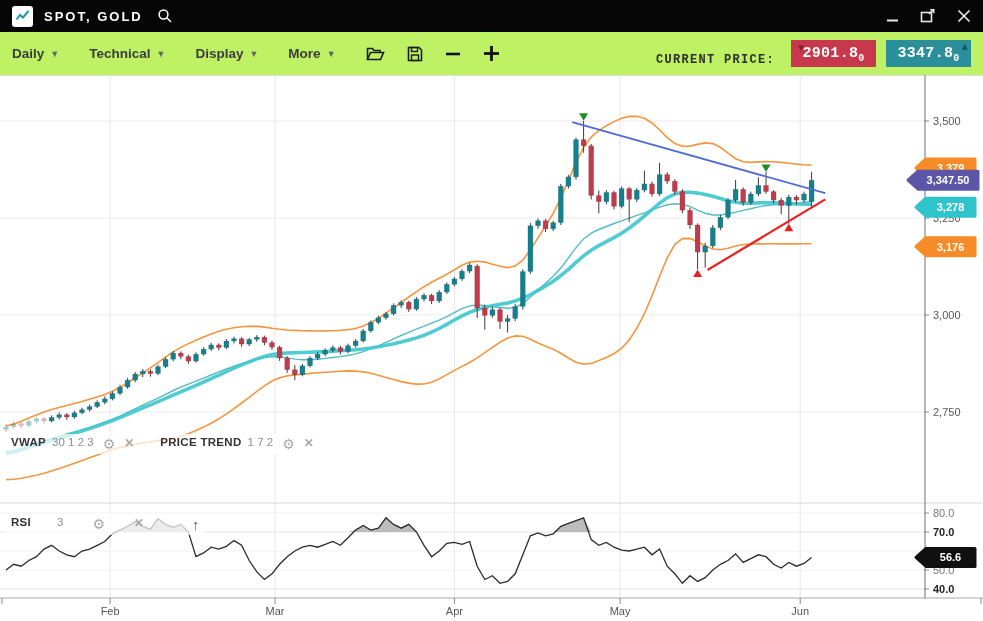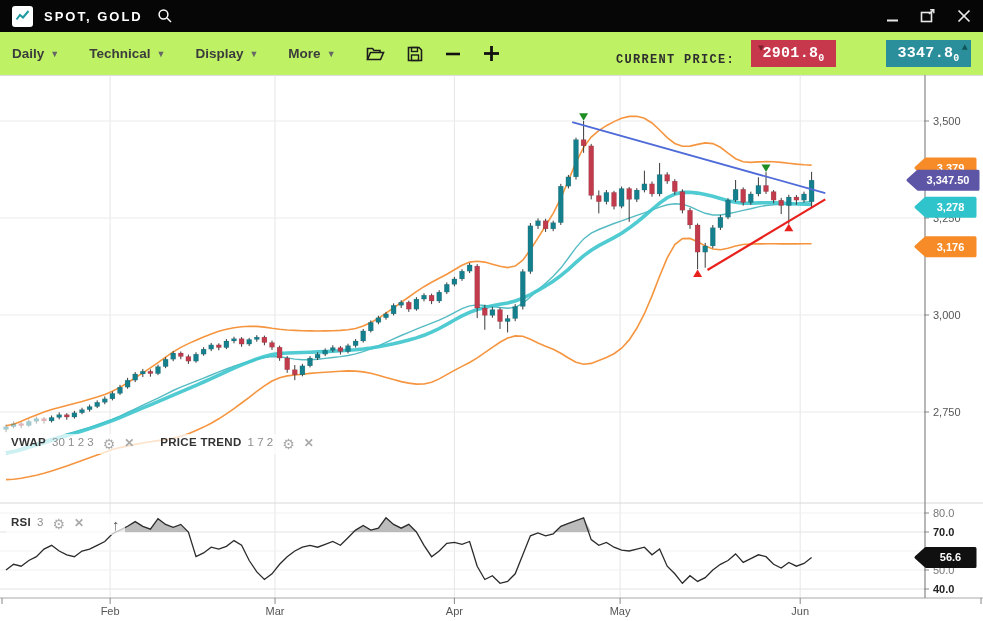--- a/index.html
+++ b/index.html
@@ -122,21 +122,21 @@
           <line x1="8.5" y1="1" x2="8.5" y2="16" stroke="#111" stroke-width="2.8"></line>
         </svg>
     </span>
     <div class="pricebox">
       <span class="cp-label">CURRENT PRICE:</span>
       <span class="quote bid" id="bid-quote" style="background: rgb(200, 56, 76);">
         <span class="tick-arrow" id="bid-arrow" style="color: rgb(125, 31, 45);">▼</span>
         <span>2901.8</span>
           <span class="sub">0</span>
       </span>
-      <span class="quote ask" id="ask-quote" style="background: rgb(43, 143, 155); margin-left: 40px;">
+      <span class="quote ask" id="ask-quote" style="background: rgb(43, 143, 155);">
         <span>3347.8</span>
           <span class="sub">0</span>
         <span class="tick-arrow" id="ask-arrow" style="color: rgb(14, 86, 90);">▲</span>
       </span>
     </div>
   </div>
 
   <svg id="chart" class="chart-svg" width="983" height="546">
       <g>
         <line x1="0" y1="0.5" x2="983" y2="0.5" stroke="#ddd" stroke-width="1"></line>
@@ -664,21 +664,21 @@
       <span class="lx">✕</span>
     </span>
     <span class="grp">
       <span class="lname">PRICE TREND</span>
       <span class="lparams">1 7 2</span>
       <span class="gear">⚙</span>
       <span class="lx">✕</span>
     </span>
   </div>
   <div class="legend legend-rsi">
-    <span class="grp" style="margin-right:0;">
+    <span class="grp" style="margin-right:0;gap:20px;">
       <span class="lname">RSI</span>
       <span class="lparams">3</span>
       <span class="gear">⚙</span>
       <span class="lx">✕</span>
       <span class="pane-up">↑</span>
     </span>
   </div>
 </div>
 
 </body></html>

